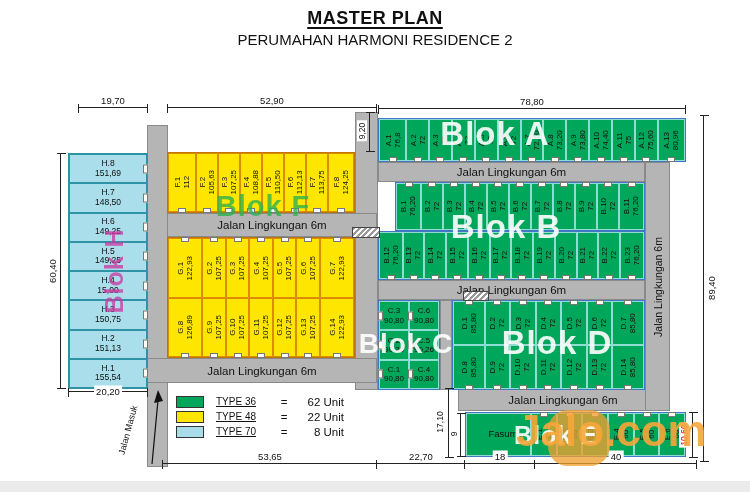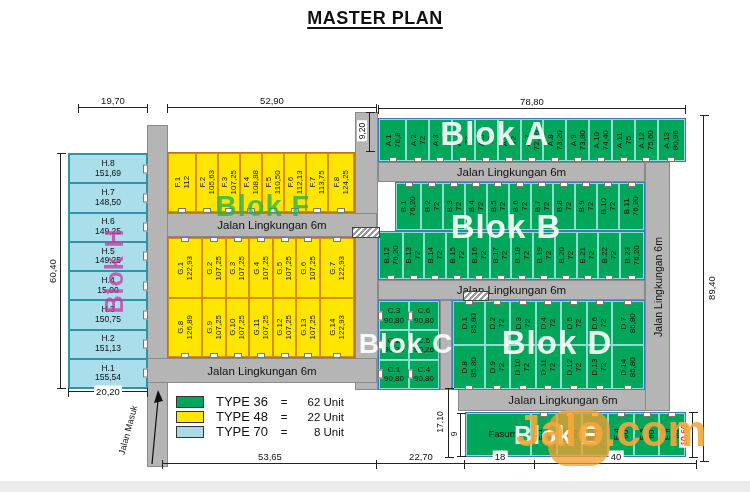--- a/index.html
+++ b/index.html
@@ -45,37 +45,38 @@
   .dimlab{position:absolute;font-size:9.5px;background:#fff;padding:0 2px;white-space:nowrap;
           transform:translate(-50%,-50%);z-index:2;}
   .dimlab.rot{transform:translate(-50%,-50%) rotate(-90deg);background:#fff;}
   .dimlab.red{color:#d40000;font-size:8.5px;}
   
   .hatch{position:absolute;border:1px solid #444;z-index:3;
          background:repeating-linear-gradient(135deg,#999 0 2px,#fff 2px 4px);}
   .legend{position:absolute;left:176px;top:394px;z-index:2;}
   .lgrow{display:flex;align-items:center;height:15px;}
   .lg-swatch{width:26px;height:10px;border:1px solid #333;margin-right:12px;}
-  .lg-type{width:60px;font-size:13px;}
+  .lg-type{width:60px;font-size:10px;text-decoration:underline;}
   .lg-eq{width:16px;font-size:11.5px;text-align:center;}
   .lg-count{width:52px;font-size:11.5px;text-align:right;}
   .jm-text{position:absolute;left:128px;top:430px;font-size:9px;white-space:nowrap;
            transform:translate(-50%,-50%) rotate(-75deg);z-index:3;}
   .wm-blob{position:absolute;left:548px;top:410px;width:62px;height:56px;border-radius:20px;
            background:rgba(240,160,48,.78);z-index:4;}
   .wm-text{position:absolute;left:516px;top:406px;font-size:44px;font-weight:bold;
            color:rgba(246,166,58,.9);z-index:6;white-space:nowrap;pointer-events:none;}
   .band{position:absolute;left:0;top:481px;width:750px;height:11px;background:#ebebeb;z-index:0;}
 </style>
 </head>
 <body>
 
 <div id="stage">
 
   <div class="title">MASTER PLAN</div>
+  <div class="subtitle">PERUMAHAN HARMONI RESIDENCE 2</div>
 
   <div class="road" style="left:147px;top:125px;width:21px;height:342px;"></div>
   <div class="road" style="left:355px;top:112px;width:23px;height:278px;"></div>
   <div class="road" style="left:167px;top:213px;width:210px;height:24px;">
     <span>Jalan Lingkungan 6m</span>
     </div>
   <div class="road" style="left:147px;top:358px;width:230px;height:25px;">
     <span>Jalan Lingkungan 6m</span>
     </div>
   <div class="road" style="left:378px;top:162px;width:267px;height:20px;">

